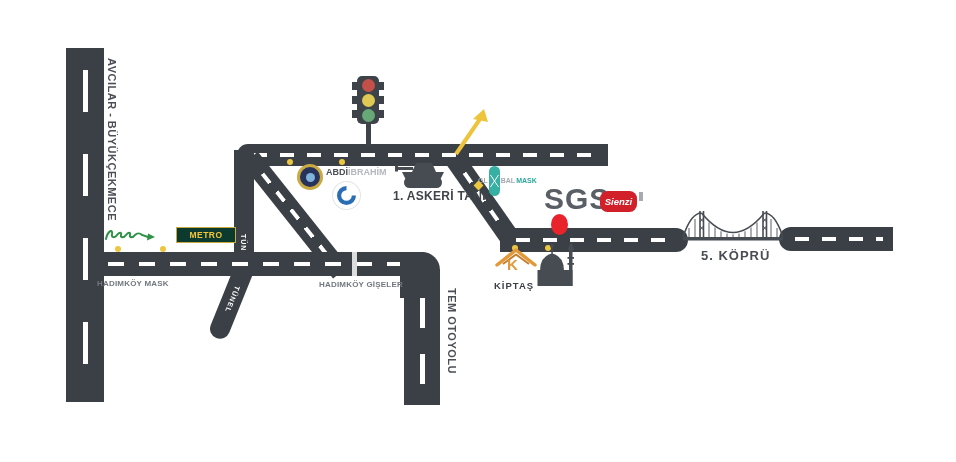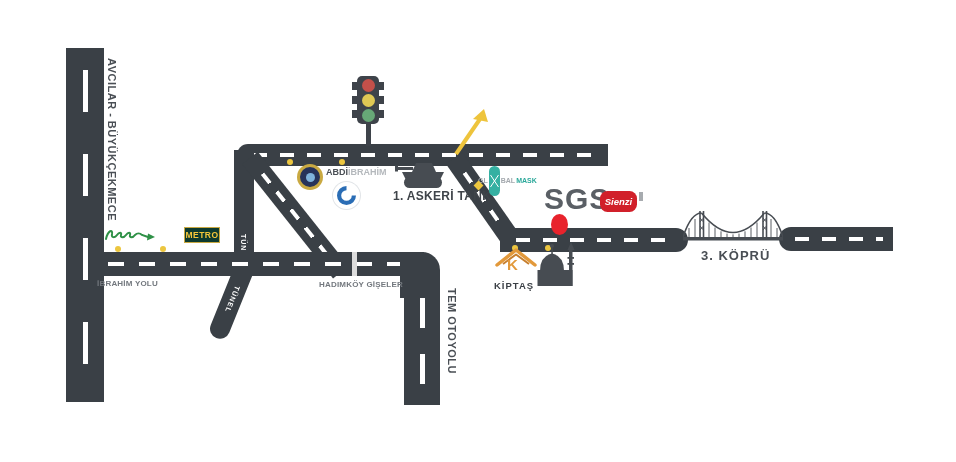--- a/index.html
+++ b/index.html
@@ -16,21 +16,21 @@
   .lbl{position:absolute;font-weight:bold;color:#4a4f55;white-space:nowrap;}
   .lbl-sub{font-size:8px;color:#73787e;letter-spacing:.2px;}
   .vtext{writing-mode:vertical-rl;white-space:nowrap;}
   .vtext-up{writing-mode:vertical-rl;transform:rotate(180deg);white-space:nowrap;}
   .road-lbl{position:absolute;color:#fff;font-weight:bold;font-size:7px;letter-spacing:1px;}
   .cdot{position:absolute;width:6px;height:6px;border-radius:50%;background:#ecc63f;}
   .abs{position:absolute;}
   .tl-housing{position:absolute;left:5px;top:2px;width:22px;height:48px;border-radius:5px;background:#3e434a;}
   .tl-light{position:absolute;left:4.5px;width:13px;height:13px;border-radius:50%;}
   .tl-tab{position:absolute;width:5px;height:8px;background:#3e434a;}
-  .metro-box{position:absolute;left:184px;top:227px;width:36px;height:16px;background:#0d3a2e;border:1px solid #c9a942;
+  .metro-box{position:absolute;left:176px;top:227px;width:60px;height:16px;background:#0d3a2e;border:1px solid #c9a942;
     display:flex;align-items:center;justify-content:center;color:#f2c53a;font-weight:bold;font-size:8.5px;letter-spacing:.5px;box-sizing:border-box;}
   .sienzi-box{position:absolute;left:600px;top:191px;width:37px;height:21px;background:#d1202a;border-radius:7.5px;
     display:flex;align-items:center;justify-content:center;color:#fff;font-weight:bold;font-style:italic;font-size:9.5px;}
   .gm-row{position:absolute;left:478px;top:165px;height:31px;display:flex;align-items:center;gap:1px;font-size:7px;font-weight:bold;}
 </style>
 </head>
 <body>
 
 <div id="map-canvas">
 
@@ -75,29 +75,29 @@
   </div>
 
   <div class="road" style="left:779px;top:227px;width:114px;height:24px;border-radius:12px 0 0 12px;">
     <div class="dash dash-h" style="left:16px;right:10px;top:10px;"></div>
   </div>
 
   <div class="lbl" style="left:106px;top:58px;font-size:11px;letter-spacing:.5px;">
     <span class="vtext">AVCILAR - BÜYÜKÇEKMECE</span>
   </div>
 
-  <div class="lbl lbl-sub" style="left:97px;top:279px;">İBRAHİM YOLU</div>
+  <div class="lbl lbl-sub" style="left:97px;top:279px;">HADIMKÖY MASK</div>
 
   <div class="lbl lbl-sub" style="left:319px;top:280px;">HADIMKÖY GİŞELER</div>
 
   <div class="lbl" style="left:446px;top:288px;font-size:11px;letter-spacing:.5px;">
     <span class="vtext">TEM OTOYOLU</span>
   </div>
 
-  <div class="lbl" style="left:701px;top:248px;font-size:13px;letter-spacing:1px;color:#494e54;">3. KÖPRÜ</div>
+  <div class="lbl" style="left:701px;top:248px;font-size:13px;letter-spacing:1px;color:#494e54;">5. KÖPRÜ</div>
 
   <div class="abs" style="left:352px;top:74px;width:32px;height:74px;">
     <div class="tl-tab" style="left:0;top:8px;"></div>
     <div class="tl-tab" style="left:27px;top:8px;"></div>
     <div class="tl-tab" style="left:0;top:22px;"></div>
     <div class="tl-tab" style="left:27px;top:22px;"></div>
     <div class="tl-tab" style="left:0;top:36px;"></div>
     <div class="tl-tab" style="left:27px;top:36px;"></div>
     <div class="tl-housing">
       <div class="tl-light" style="top:3px;background:#c4504a;"></div>

